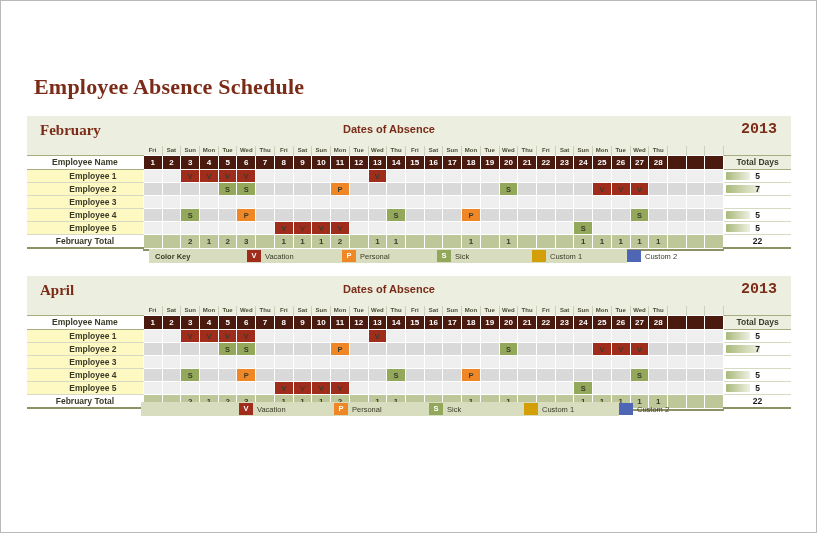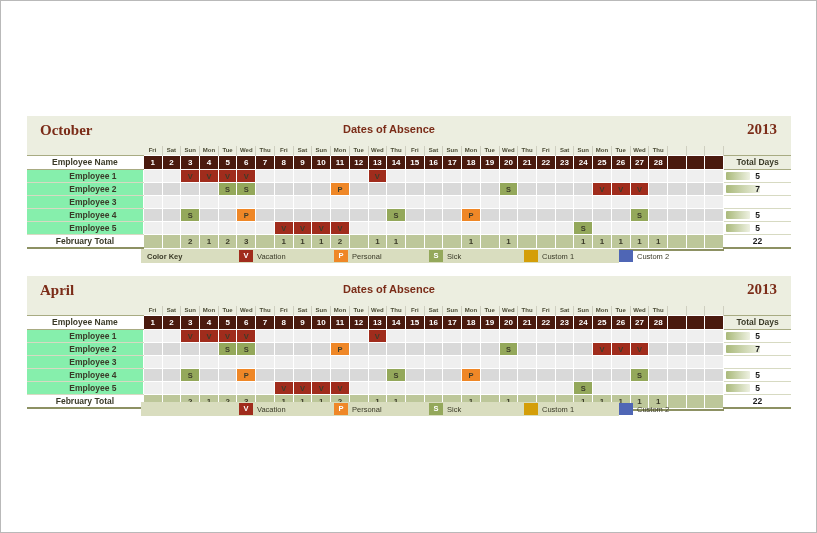--- a/index.html
+++ b/index.html
@@ -45,21 +45,21 @@
   }
   .doa{
     position:absolute;left:0;right:0;top:7px;
     text-align:center;
     font-weight:bold;font-size:11px;
     color:#7b2c18;
     padding-right:40px;
   }
   .year{
     position:absolute;right:14px;top:5px;
-    font-family:Liberation Serif, serif;
+    font-family:Liberation Mono, monospace;
     font-weight:bold;font-size:15px;
     color:#7b2c18;
   }
 
   table.grid{
     border-collapse:collapse;
     table-layout:fixed;
     width:764px;
     font-size:8px;
   }
@@ -116,21 +116,21 @@
     background:#eceee0;
     color:#3a3a28;
     font-size:8.5px;
     border:none;
     border-top:1px solid #a8ab82;
     border-bottom:1px solid #a8ab82;
   }
 
   
   tr.emp td.name{
-    background:#86efac;
+    background:#fef9c3;
     color:#3a3a28;
     text-align:center;
     font-size:8.5px;
     font-weight:bold;
     border:none;
     border-bottom:1px solid #d7dac2;
     padding-left:16px;
   }
   tr.emp td.day{
     background:#efefef;
@@ -208,24 +208,25 @@
   .legend .swtxt{
     position:absolute;top:3px;
     font-size:7.5px;color:#3a3a28;white-space:nowrap;text-align:right;
   }
 </style>
 </head>
 <body>
 
 <div class="page">
 
+  <div class="title">Employee Absence Schedule</div>
 
   <div class="sheet" id="feb">
       <div class="banner">
-        <div class="month-name">October</div>
+        <div class="month-name">February</div>
         <div class="doa">Dates of Absence</div>
         <div class="year">2013</div>
       </div>
       <table class="grid">
         <colgroup>
           <col class="name">
           <col class="day">
           <col class="day">
           <col class="day">
           <col class="day">
@@ -932,21 +933,21 @@
             <td></td>
             <td></td>
             <td></td>
             <td></td>
             <td class="tot"></td>
           </tr>
         </tbody>
       </table>
     </div>
 
-  <div class="legend" id="legend1" style="left:140px;top:248px;width:478px;">
+  <div class="legend" id="legend1" style="left:148px;top:248px;width:478px;">
       <div class="lbl">Color Key</div>
       <div class="sw" style="left:98px;background:#a02c1c;">V</div>
       <div class="swtxt" style="left:116px;">Vacation</div>
       <div class="sw" style="left:193px;background:#ef8727;">P</div>
       <div class="swtxt" style="left:211px;">Personal</div>
       <div class="sw" style="left:288px;background:#94a85b;">S</div>
       <div class="swtxt" style="left:306px;">Sick</div>
       <div class="sw" style="left:383px;background:#d49e09;"></div>
       <div class="swtxt" style="left:401px;">Custom 1</div>
       <div class="sw" style="left:478px;background:#4f66b5;"></div>

